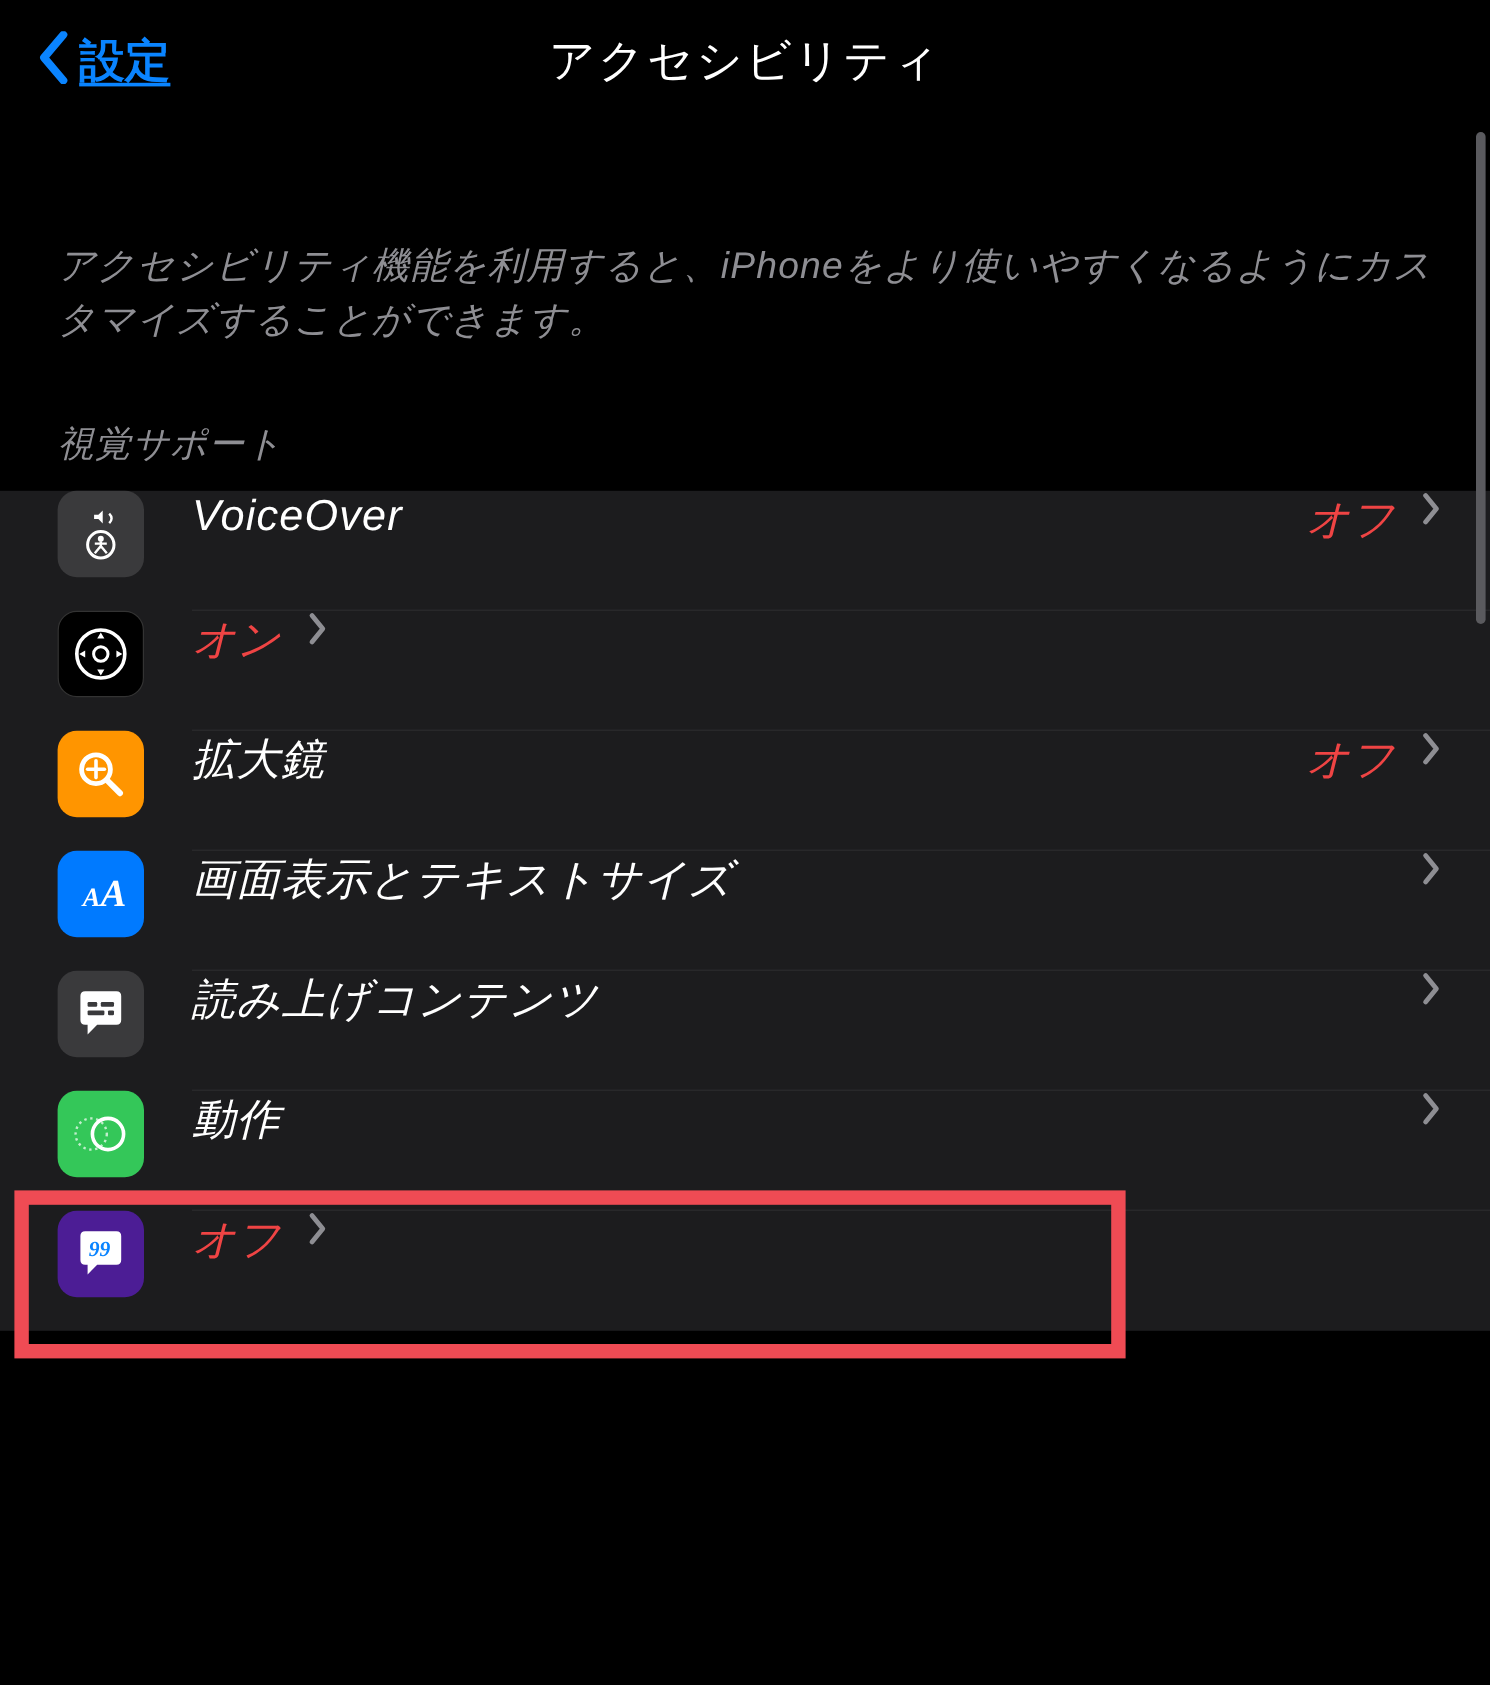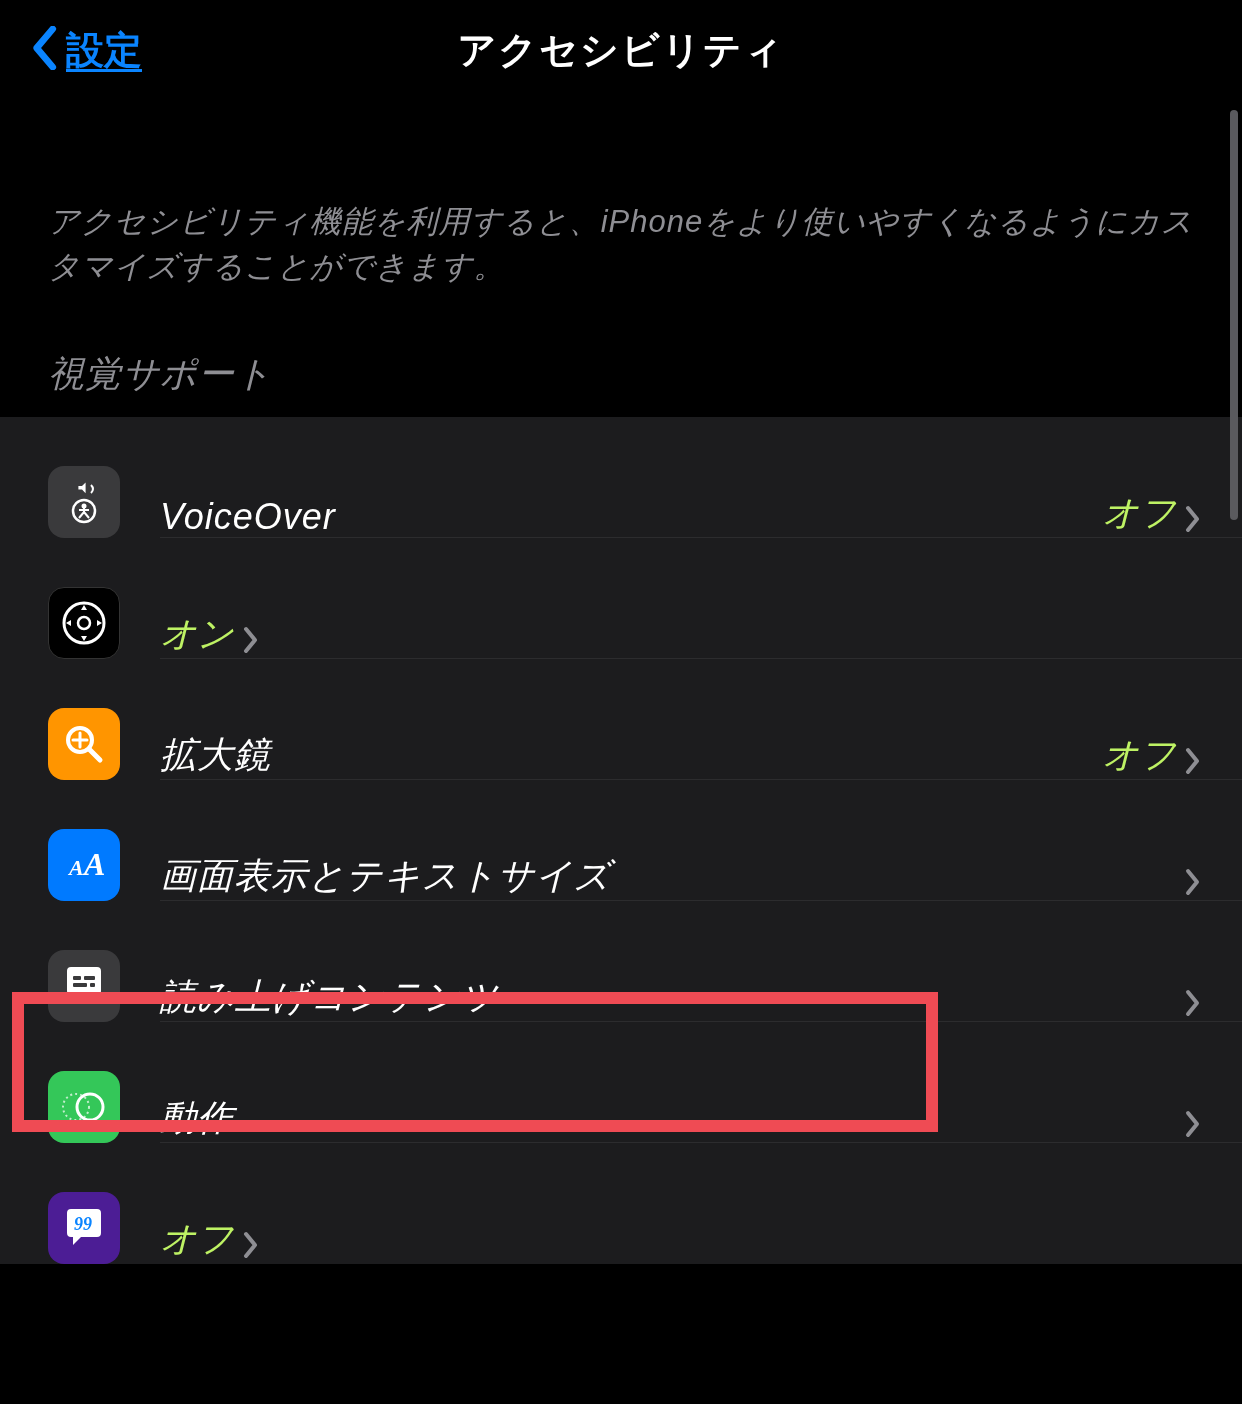--- a/index.html
+++ b/index.html
@@ -29,21 +29,21 @@
     }
     .back-label {
       color: #0a84ff;
       font-size: 38px;
       text-decoration: underline;
       text-underline-offset: 6px;
     }
     .nav-title {
       margin: 0 auto;
       font-size: 38px;
-      font-weight: 700;
+      font-weight: 400;
       letter-spacing: 2px;
     }
     .content {
       position: absolute;
       top: 100px;
       left: 0;
       right: 0;
       bottom: 0;
       background: #000;
       overflow-y: auto;
@@ -52,30 +52,30 @@
     .desc {
       padding: 100px 48px 60px 48px;
       color: #8e8e93;
       font-size: 31px;
       line-height: 1.45;
       letter-spacing: 1px;
     }
     .section-header {
       padding: 0 36px 18px 48px;
       color: #8e8e93;
-      font-size: 36px;
+      font-size: 30px;
       letter-spacing: 1px;
     }
     .list {
       background: #1c1c1e;
     }
     .row {
       display: flex;
-      align-items: flex-end;
-      height: 121px;
+      align-items: flex-start;
+      height: 100px;
       padding: 0 40px 0 48px;
       cursor: pointer;
       position: relative;
     }
     .row .sep {
       position: absolute;
       left: 160px;
       right: 0;
       bottom: 0;
       height: 1px;
@@ -91,22 +91,22 @@
       margin-right: 40px;
       flex-shrink: 0;
     }
     .row-label {
       font-size: 36px;
       letter-spacing: 1px;
       flex: 1;
     }
     .row-value {
       font-size: 36px;
-      color: #bef264;
-      margin-right: 8px;
+      color: #ef4444;
+      margin-right: 22px;
     }
     .chevron {
       flex-shrink: 0;
     }
     .highlight {
       position: absolute;
       border: 12px solid #ef4b54;
       left: 12px;
       width: 926px;
       top: 892px;

